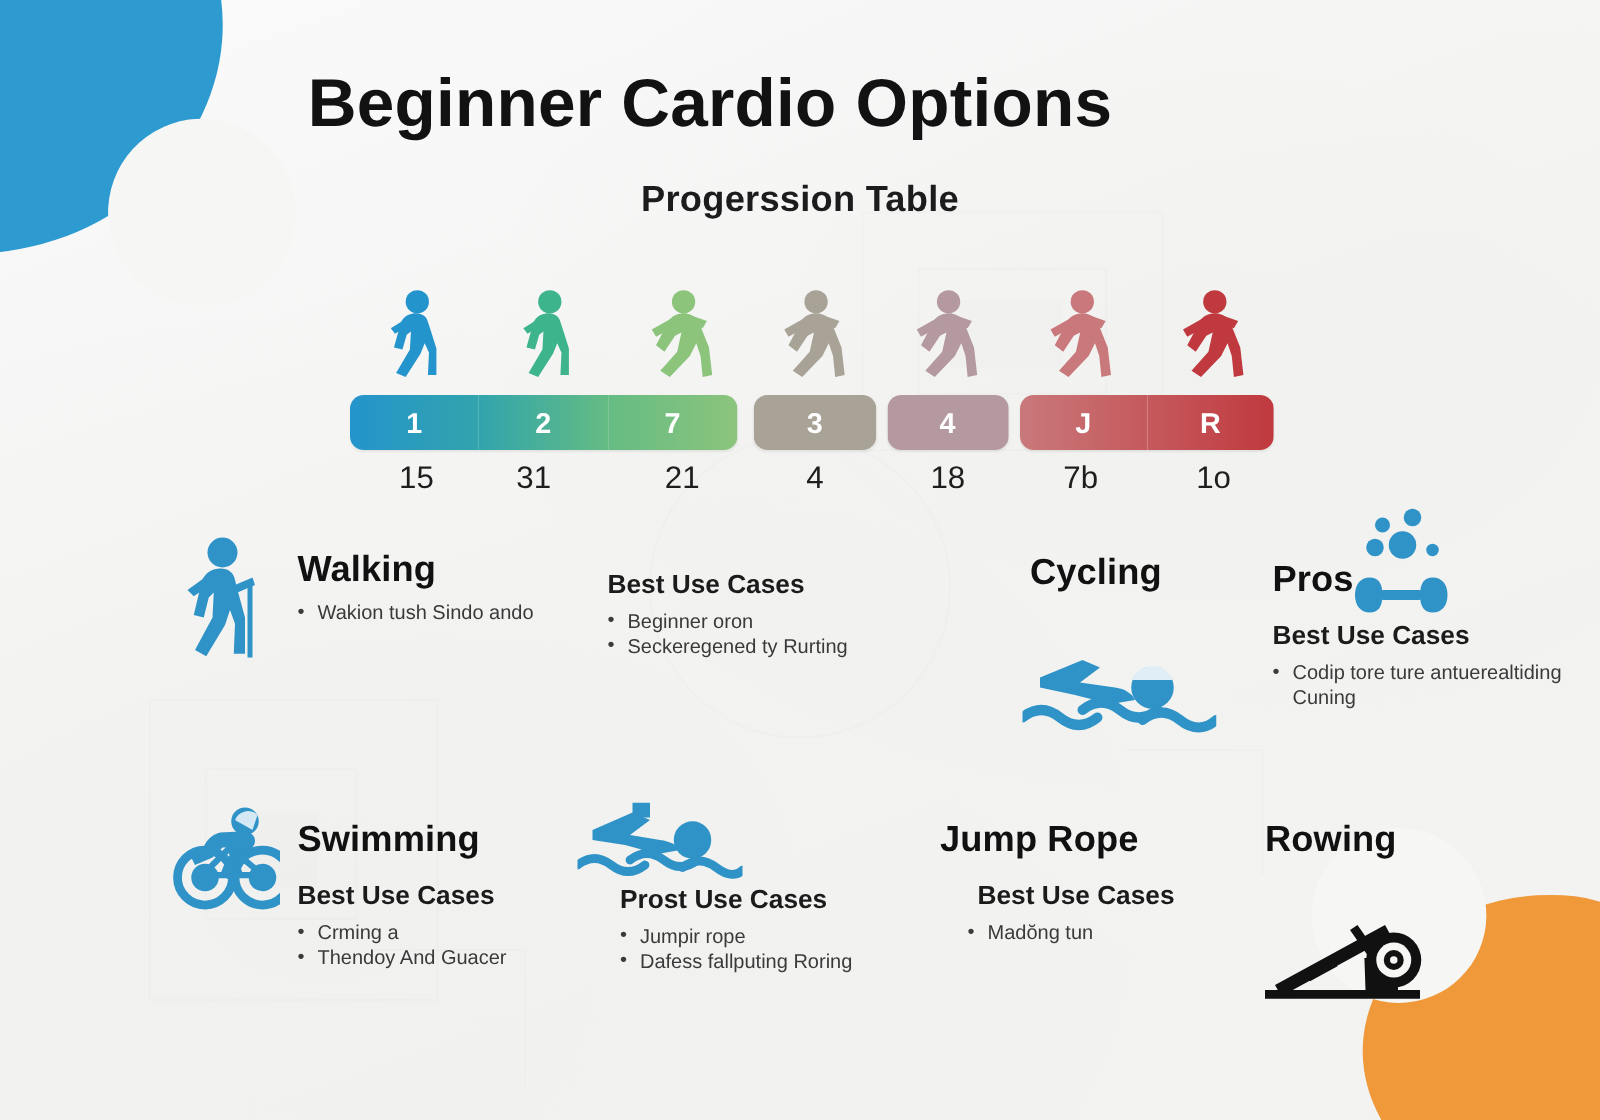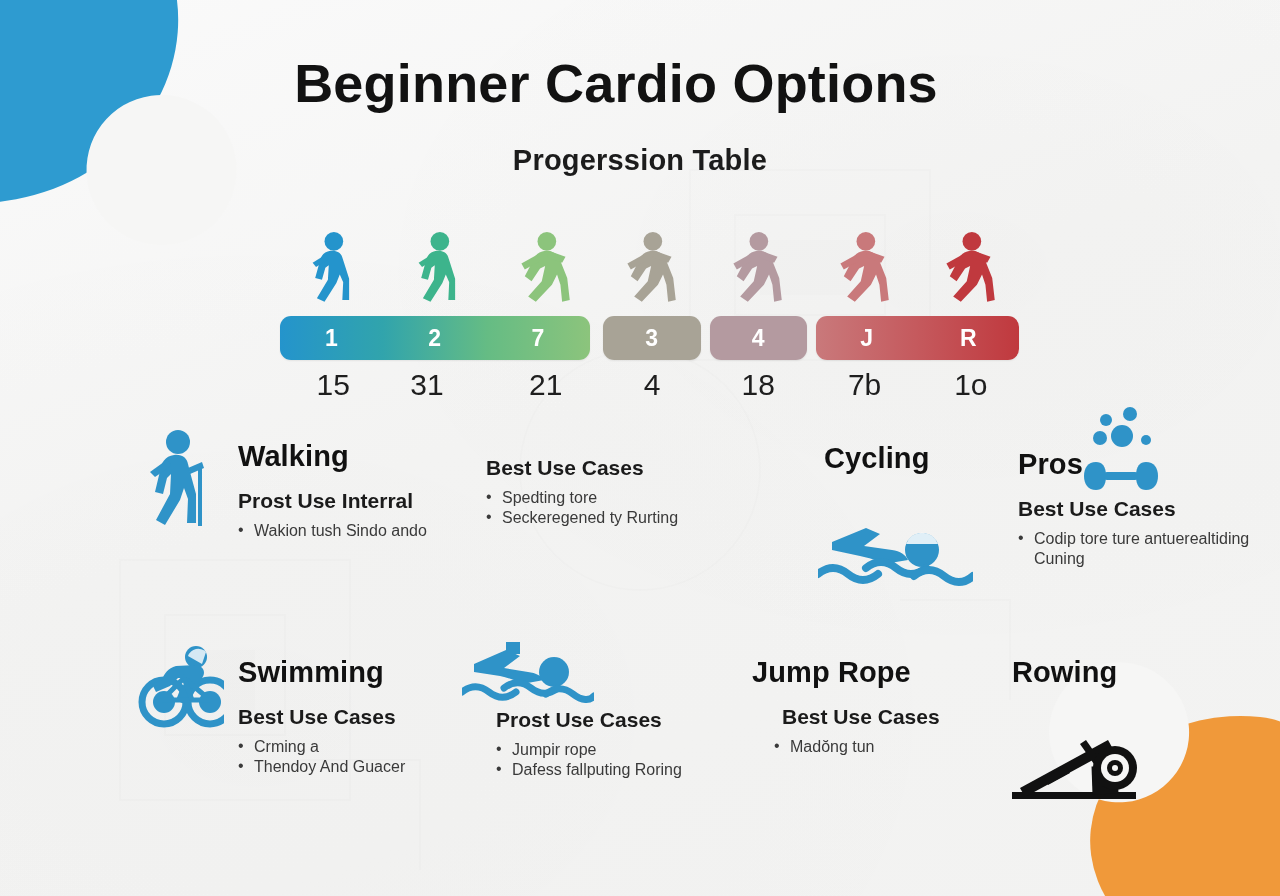--- a/index.html
+++ b/index.html
@@ -82,21 +82,20 @@
     position: absolute;
     top: 54px;
     left: 0;
     width: 1136px;
     text-align: center;
     font-size: 54px;
     font-weight: bold;
     color: #121212;
     letter-spacing: 0.2px;
     line-height: 1.1;
-    padding-left: 48px;
   }
   .subtitle {
     position: absolute;
     top: 144px;
     left: 0;
     width: 1280px;
     text-align: center;
     font-size: 29px;
     font-weight: bold;
     color: #1c1c1c;
@@ -158,21 +157,21 @@
     top: 140px;
     left: 0;
     width: 744px;
     height: 34px;
   }
   .value {
     position: absolute;
     top: 0;
     width: 56px;
     text-align: center;
-    font-size: 30px;
+    font-size: 25px;
     color: #1e1e1e;
     font-weight: normal;
   }
 
   
   .card {
     position: absolute;
   }
   .card-head {
     display: flex;
@@ -345,41 +344,40 @@
         <div class="value" style="left: 450.286px;">18</div>
         <div class="value" style="left: 556.571px;">7b</div>
         <div class="value" style="left: 662.857px;">1o</div>
       </div>
   </div>
 
   <div class="card" style="left:238px; top:440px;">
     <div class="card-head">
       <div class="card-title">Walking</div>
     </div>
-    <div class="card-sub">Prost Use Interral</div>
     <ul class="bullets">
       <li>Wakion tush Sindo ando</li>
     </ul>
   </div>
   <div class="card-icon" style="left:138px; top:428px;">
     <svg width="78" height="104" viewBox="0 0 78 104">
       <g class="icon-blue">
         <circle cx="40" cy="14" r="12"></circle>
         <path d="M36 27 C27 28 23 35 22 43 L17 64 L25 66 L29 50 L33 46 L32 66 L18 92 L27 97 L42 72 L46 60 L50 71 L49 95 L58 95 L58 66 L52 44 L50 36 C49 30 44 26 36 27 Z"></path>
         <path d="M33 38 L17 49 L12 44 L30 31 Z"></path>
       </g>
       <rect x="60" y="36" width="4" height="62" fill="#2f93c8"></rect>
       <path d="M50 40 L64 34 L66 40 L52 46 Z" fill="#2f93c8"></path>
     </svg>
   </div>
 
   <div class="card" style="left:486px; top:440px;">
     <div class="card-sub">Best Use Cases</div>
     <ul class="bullets">
-      <li>Spedting tore</li>
+      <li>Beginner oron</li>
       <li>Seckeregened ty Rurting</li>
     </ul>
   </div>
 
   <div class="card" style="left:824px; top:442px;">
     <div class="card-head">
       <div class="card-title">Cycling</div>
     </div>
   </div>
   <div class="card-icon" style="left:818px; top:518px;">

